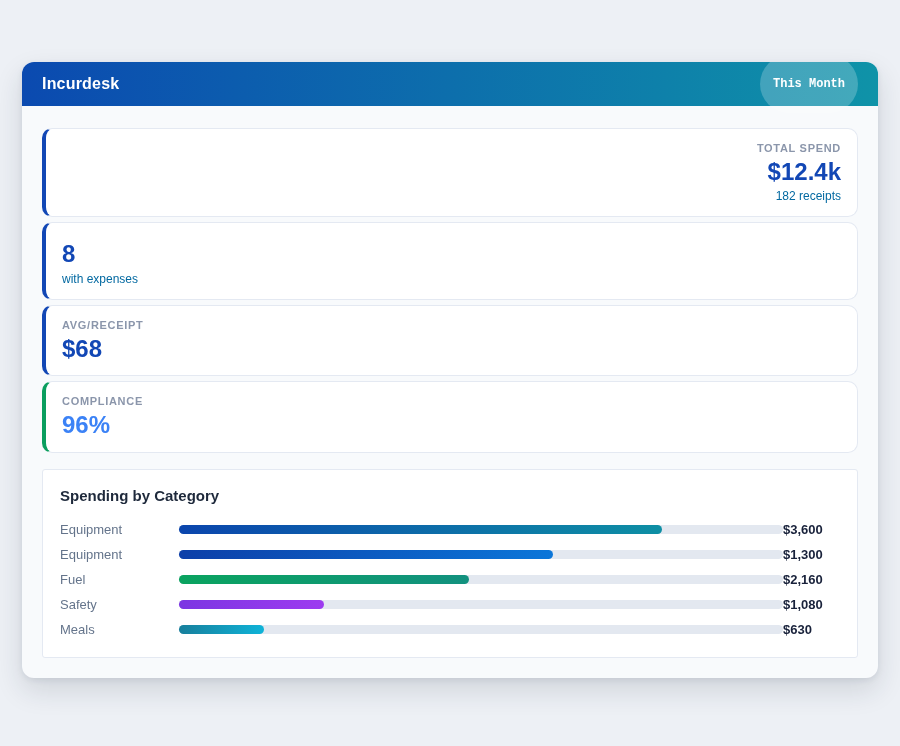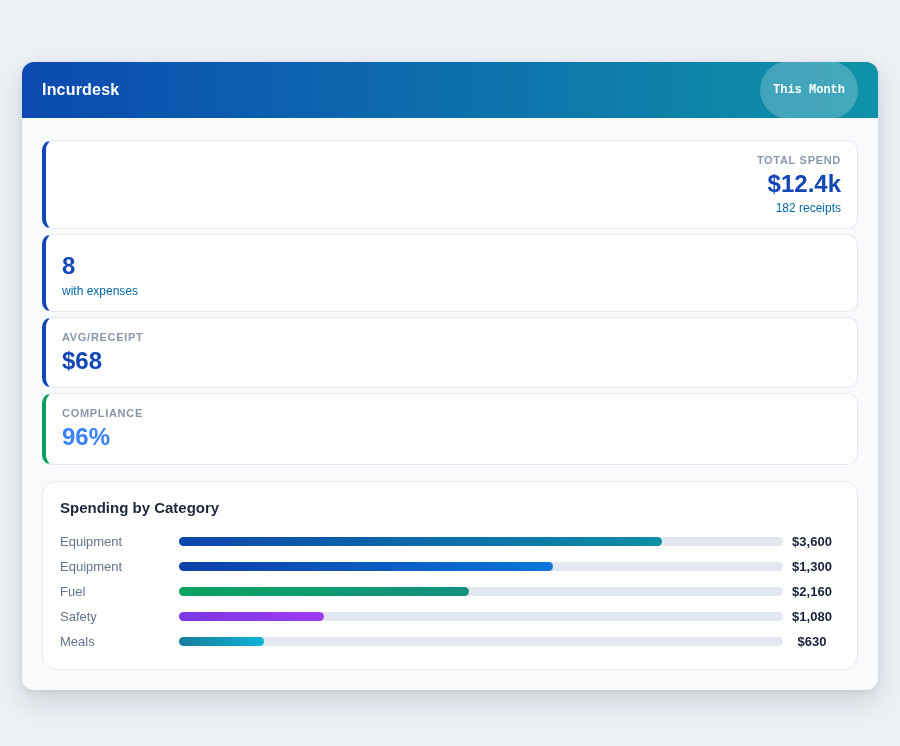--- a/index.html
+++ b/index.html
@@ -12,21 +12,21 @@
   .panel {
     position: absolute;
     left: 22px; top: 62px;
     width: 856px;
     background: #f8fafc;
     border-radius: 12px;
     box-shadow: 0 12px 28px rgba(30,41,59,.14), 0 2px 6px rgba(30,41,59,.08);
     overflow: hidden;
   }
   .app-header {
-    height: 56px;
+    height: 44px;
     display: flex;
     align-items: center;
     justify-content: space-between;
     padding: 0 20px;
     background: linear-gradient(90deg, #0b4ab0 0%, #0f93a8 100%);
   }
   .app-title {
     color: #ffffff;
     font-size: 16px;
     font-weight: bold;
@@ -67,21 +67,21 @@
     line-height: 1.1;
   }
   .stat-subtext {
     font-size: 12px;
     color: #0369a1;
     margin-top: 4px;
   }
   .category-card {
     background: #ffffff;
     border: 1px solid #e4e9f2;
-    border-radius: 14px;
+    border-radius: 3px;
     padding: 17px 16px 15px 17px;
     margin-top: 16px;
   }
   .card-title {
     font-size: 15px;
     font-weight: bold;
     color: #1e293b;
     margin-bottom: 13px;
   }
   .category-row {
@@ -104,21 +104,21 @@
   }
   .bar-fill {
     position: absolute;
     left: 0; top: 0;
     height: 100%;
     border-radius: 5px;
   }
   .category-value {
     flex: 0 0 58px;
     width: 58px;
-    text-align: center;
+    text-align: left;
     font-size: 13px;
     font-weight: bold;
     color: #18213a;
   }
 </style>
 </head>
 <body>
 
 <div class="panel">
 

